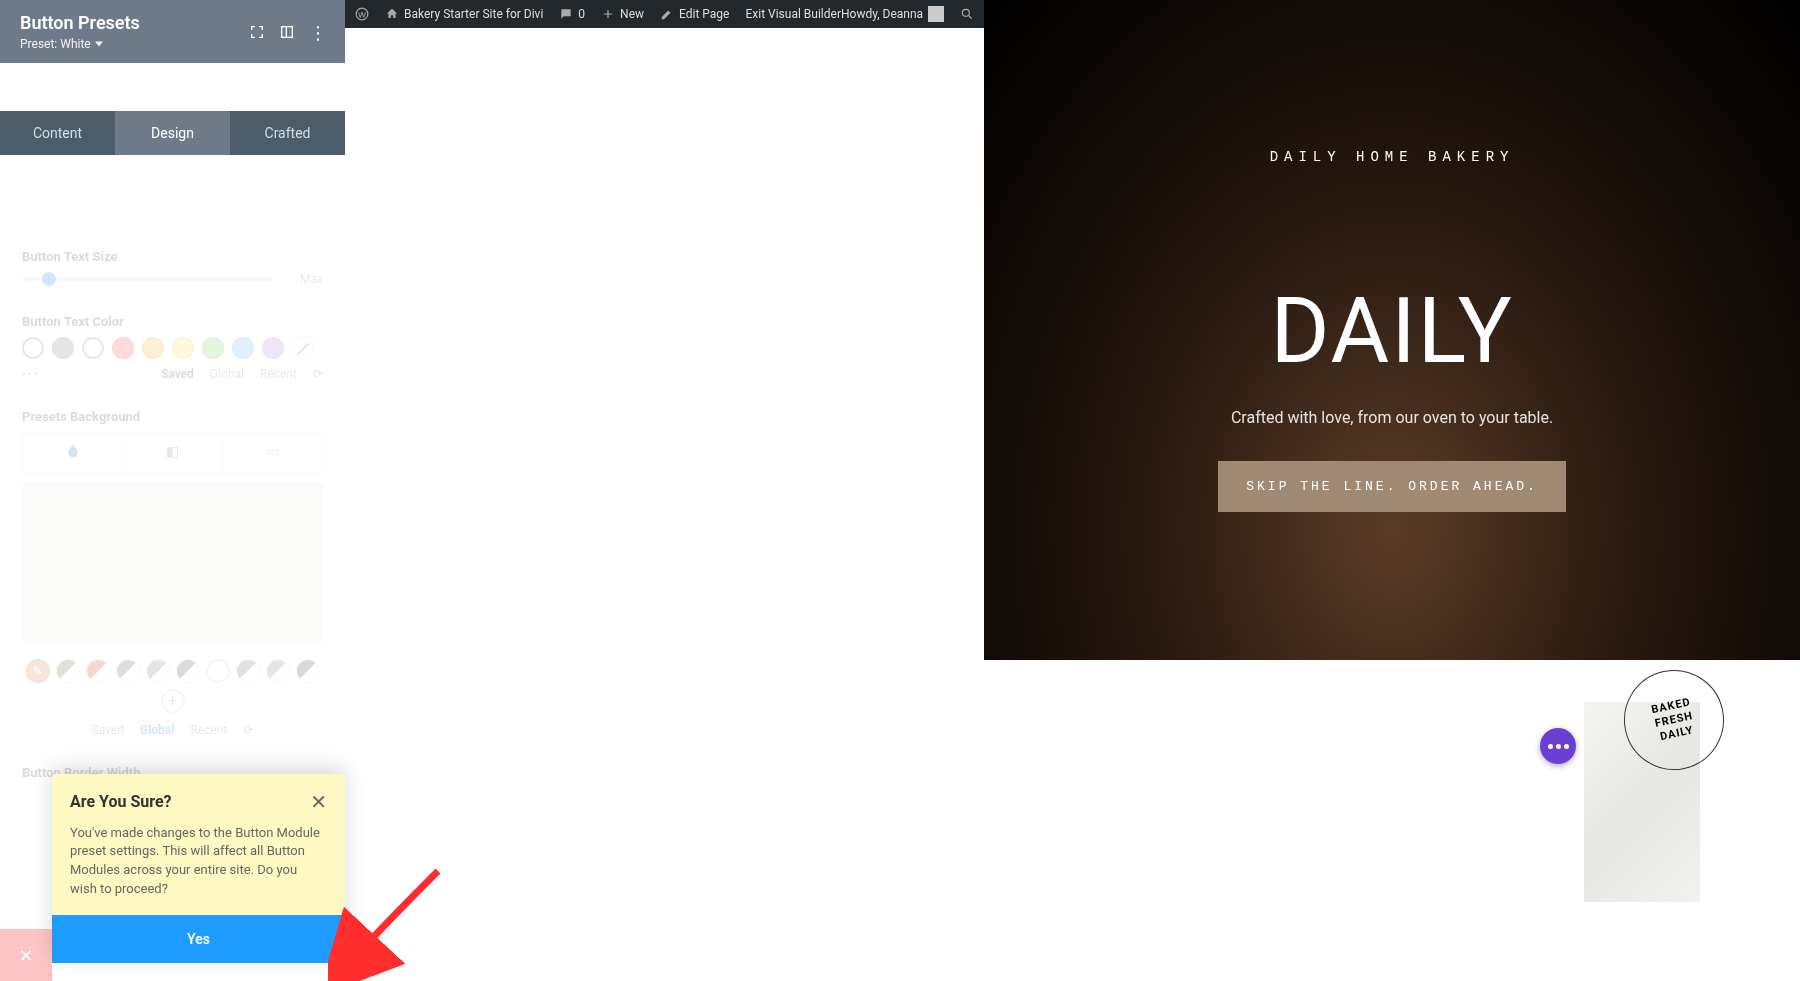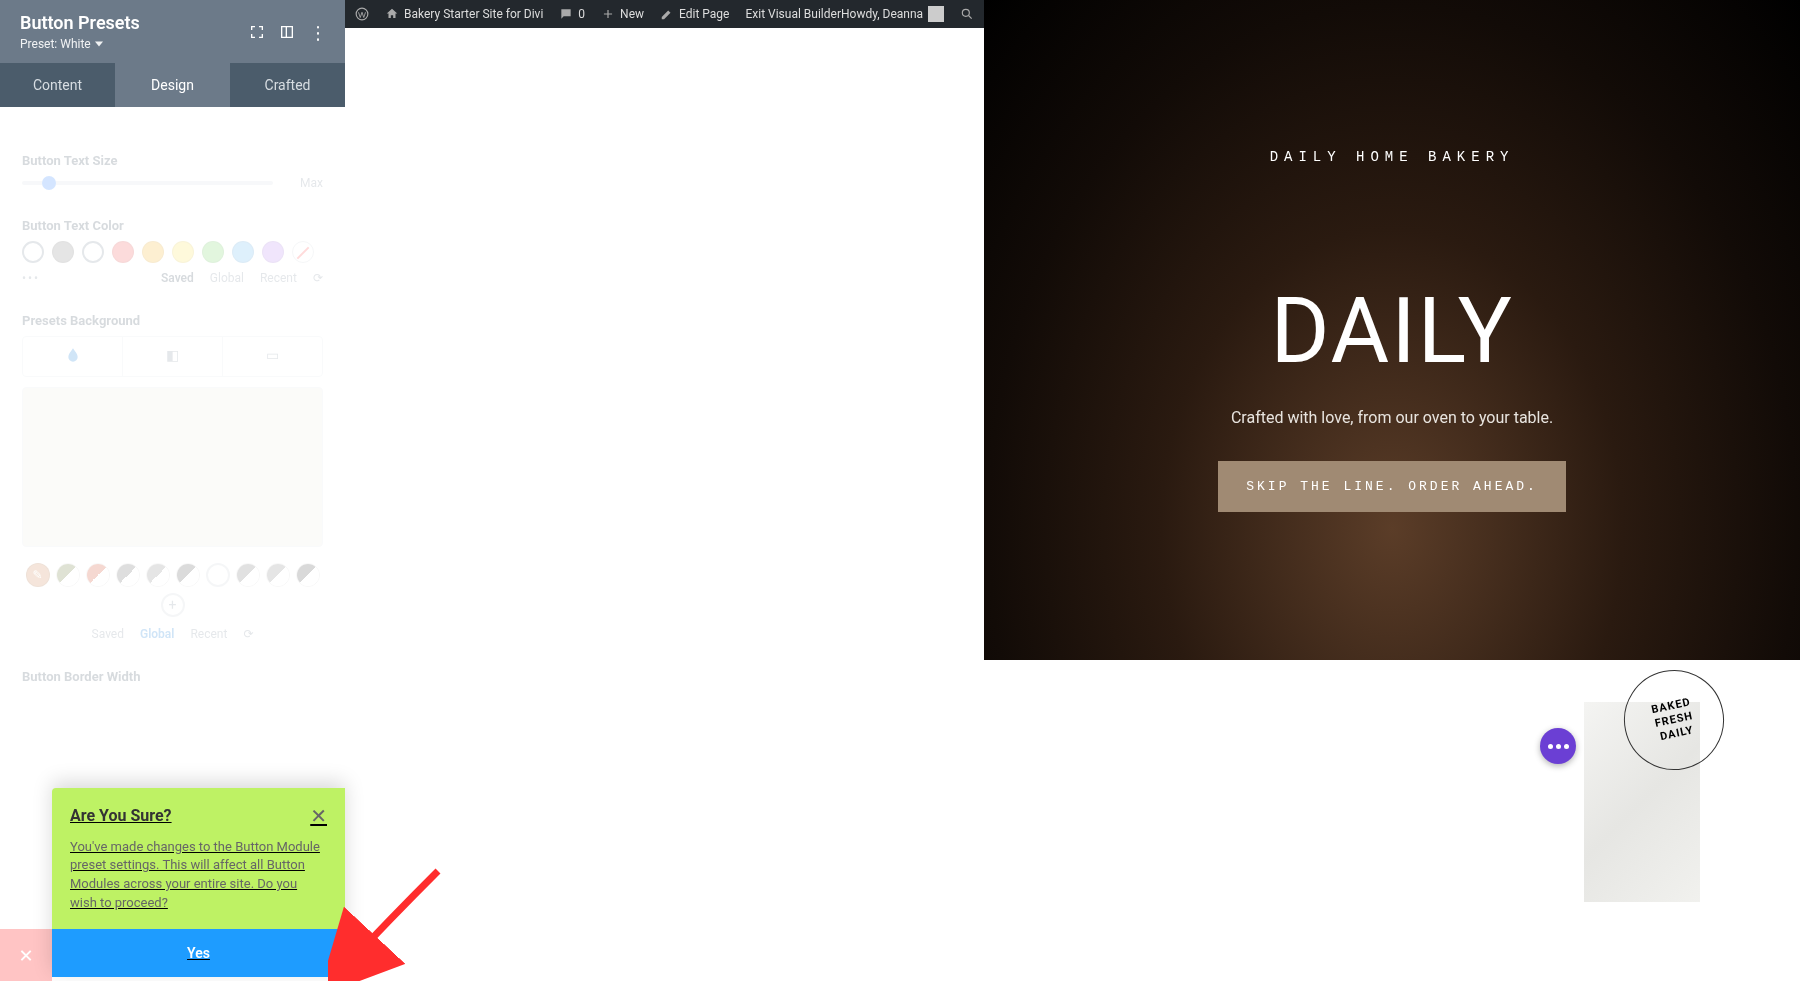--- a/index.html
+++ b/index.html
@@ -1,20 +1,20 @@
 <!DOCTYPE html>
 <html><head>
 <meta charset="utf-8">
 <style>
 * { margin: 0; padding: 0; box-sizing: border-box; font-family: -apple-system, BlinkMacSystemFont, "Segoe UI", Roboto, sans-serif; }
 html, body { width: 100%; height: 100%; overflow: hidden; }
 body { display: flex; background: #fff; }
 
 
-.left-panel { width: 345px; height: 100%; background: #fff; display: flex; flex-direction: column; position: relative; }
+.left-panel { width: 345px; height: 100%; background: #fff; display: flex; flex-direction: column; position: relative; gap: 48px; }
 .panel-header { background: #6c7a89; color: #fff; padding: 12px 20px; display: flex; align-items: center; justify-content: space-between; }
 .panel-header .titles { display: flex; flex-direction: column; }
 .panel-title { font-size: 18px; font-weight: 600; }
 .panel-sub { font-size: 12px; opacity: .9; display: flex; align-items: center; gap: 4px; margin-top: 4px;}
 .panel-header-icons { display: flex; gap: 14px; align-items: center; }
 .panel-header-icons svg, .panel-header-icons .dots { width: 16px; height: 16px; fill: #fff; cursor: pointer; }
 .dots { font-size: 18px; line-height: 1; }
 
 .tabs { display: flex; background: #4b5c6b; }
 .tab { flex: 1; text-align: center; padding: 14px 0; color: #d7dde2; font-size: 14px; cursor: pointer; }
@@ -46,21 +46,21 @@
 
 .bg-swatches { display: flex; flex-wrap: wrap; gap: 6px; margin-bottom: 10px; justify-content: center;}
 .bs { width: 24px; height: 24px; border-radius: 50%; border: 1px solid rgba(0,0,0,.15); position: relative; }
 .bs.half::before { content:""; position:absolute; inset:0; border-radius:50%; background: linear-gradient(135deg, currentColor 50%, #fff 50%); }
 .bs.ring { border: 2px solid #d0d6dc; background: #fff; }
 .bs.plus::after { content: "+"; position: absolute; inset: 0; display: flex; align-items: center; justify-content: center; font-size: 14px; color: #8a96a3; }
 .bs.active-pen { background: #d18b5a; }
 .bs.active-pen::after { content: "✎"; position: absolute; inset:0; display:flex; align-items:center; justify-content:center; color:#fff; font-size:12px;}
 
 
-.confirm { position: absolute; left: 52px; right: 0; bottom: 4px; background: #bef264; box-shadow: 0 -6px 20px rgba(0,0,0,.15); z-index: 5; border-top-left-radius: 4px; text-decoration: underline;}
+.confirm { position: absolute; left: 52px; right: 0; bottom: 18px; background: #fef9c3; box-shadow: 0 -6px 20px rgba(0,0,0,.15); z-index: 5; border-top-left-radius: 4px;}
 .confirm-header { display: flex; justify-content: space-between; align-items: center; padding: 16px 18px 10px; }
 .confirm-title { font-size: 16px; font-weight: 700; color: #333; }
 .confirm-close { font-size: 20px; color: #666; cursor: pointer; }
 .confirm-body { padding: 0 18px 16px; font-size: 13px; color: #666; line-height: 1.45; }
 .confirm-btn { display: block; width: 100%; background: #1e9cff; color: #fff; text-align: center; padding: 16px 0; font-size: 14px; font-weight: 600; cursor: pointer; border: none; }
 .close-strip { position: absolute; left: 0; bottom: 0; width: 52px; height: 52px; background: #ff5a5a; display:flex; align-items:center; justify-content:center; color:#fff; font-size:18px; z-index:4; opacity:.35;}
 
 
 .arrow { position: absolute; bottom: 0px; left: 328px; width: 120px; height: 120px; z-index: 20; pointer-events: none; }
 

